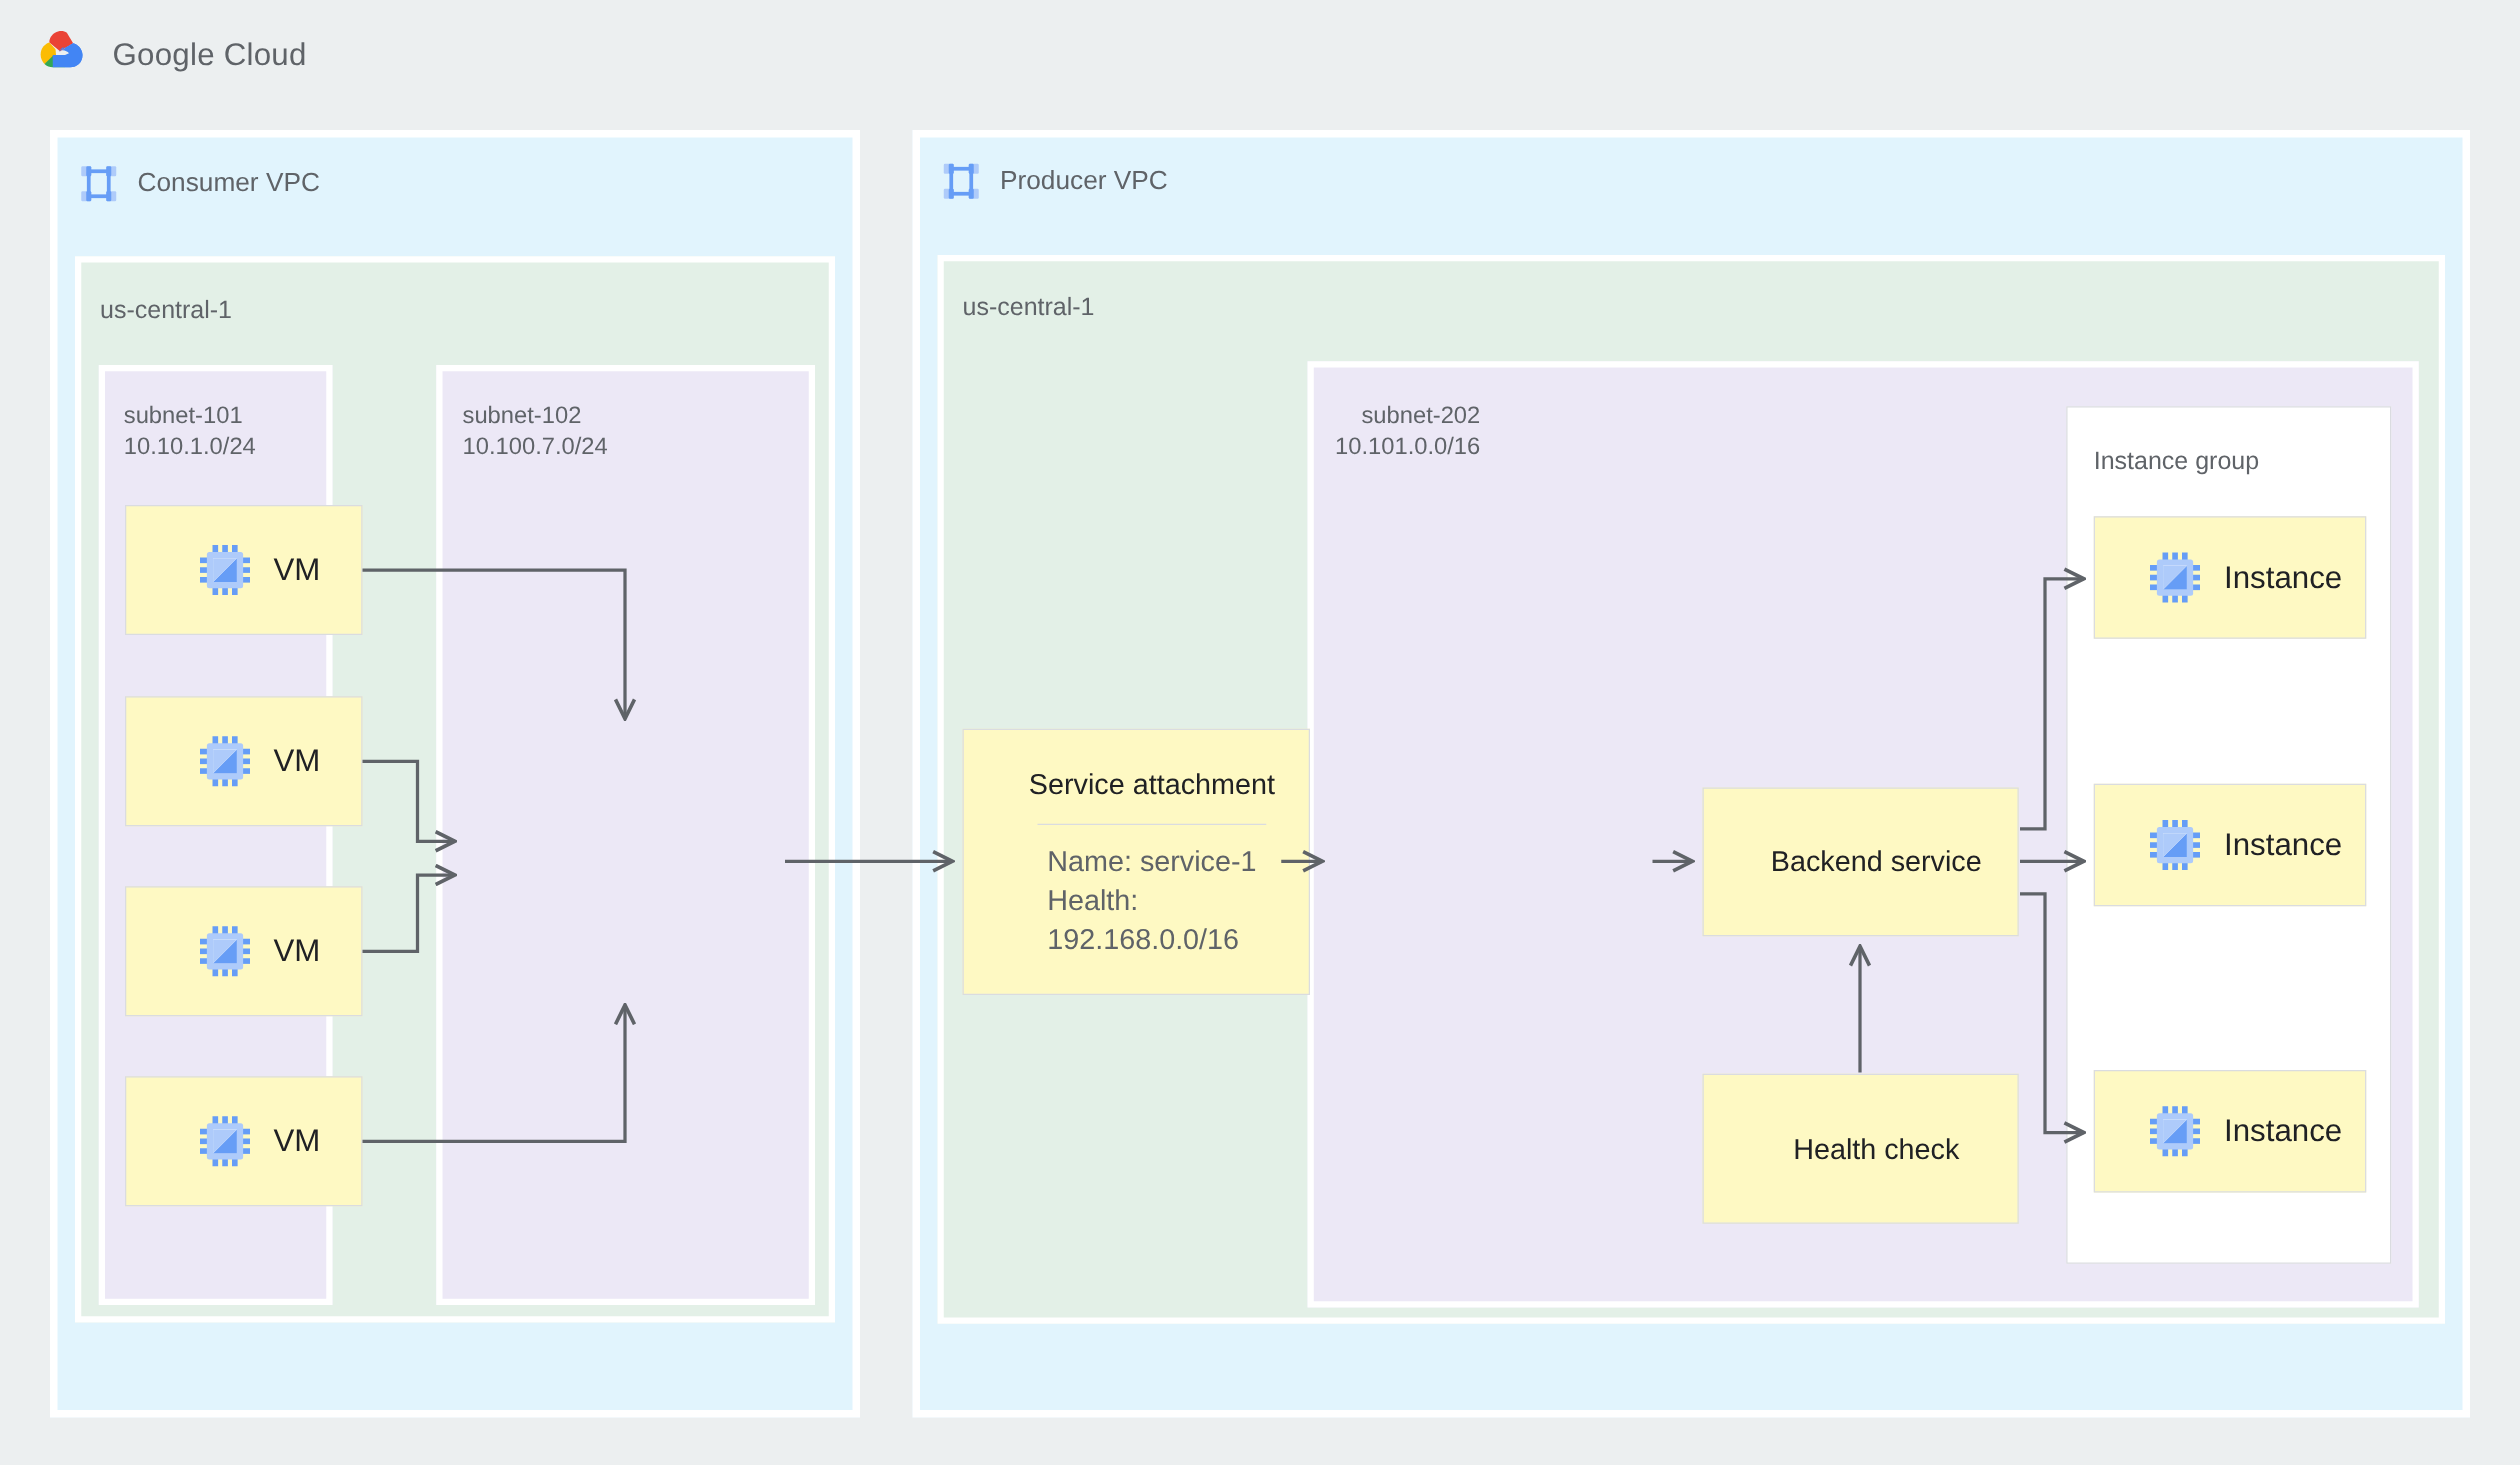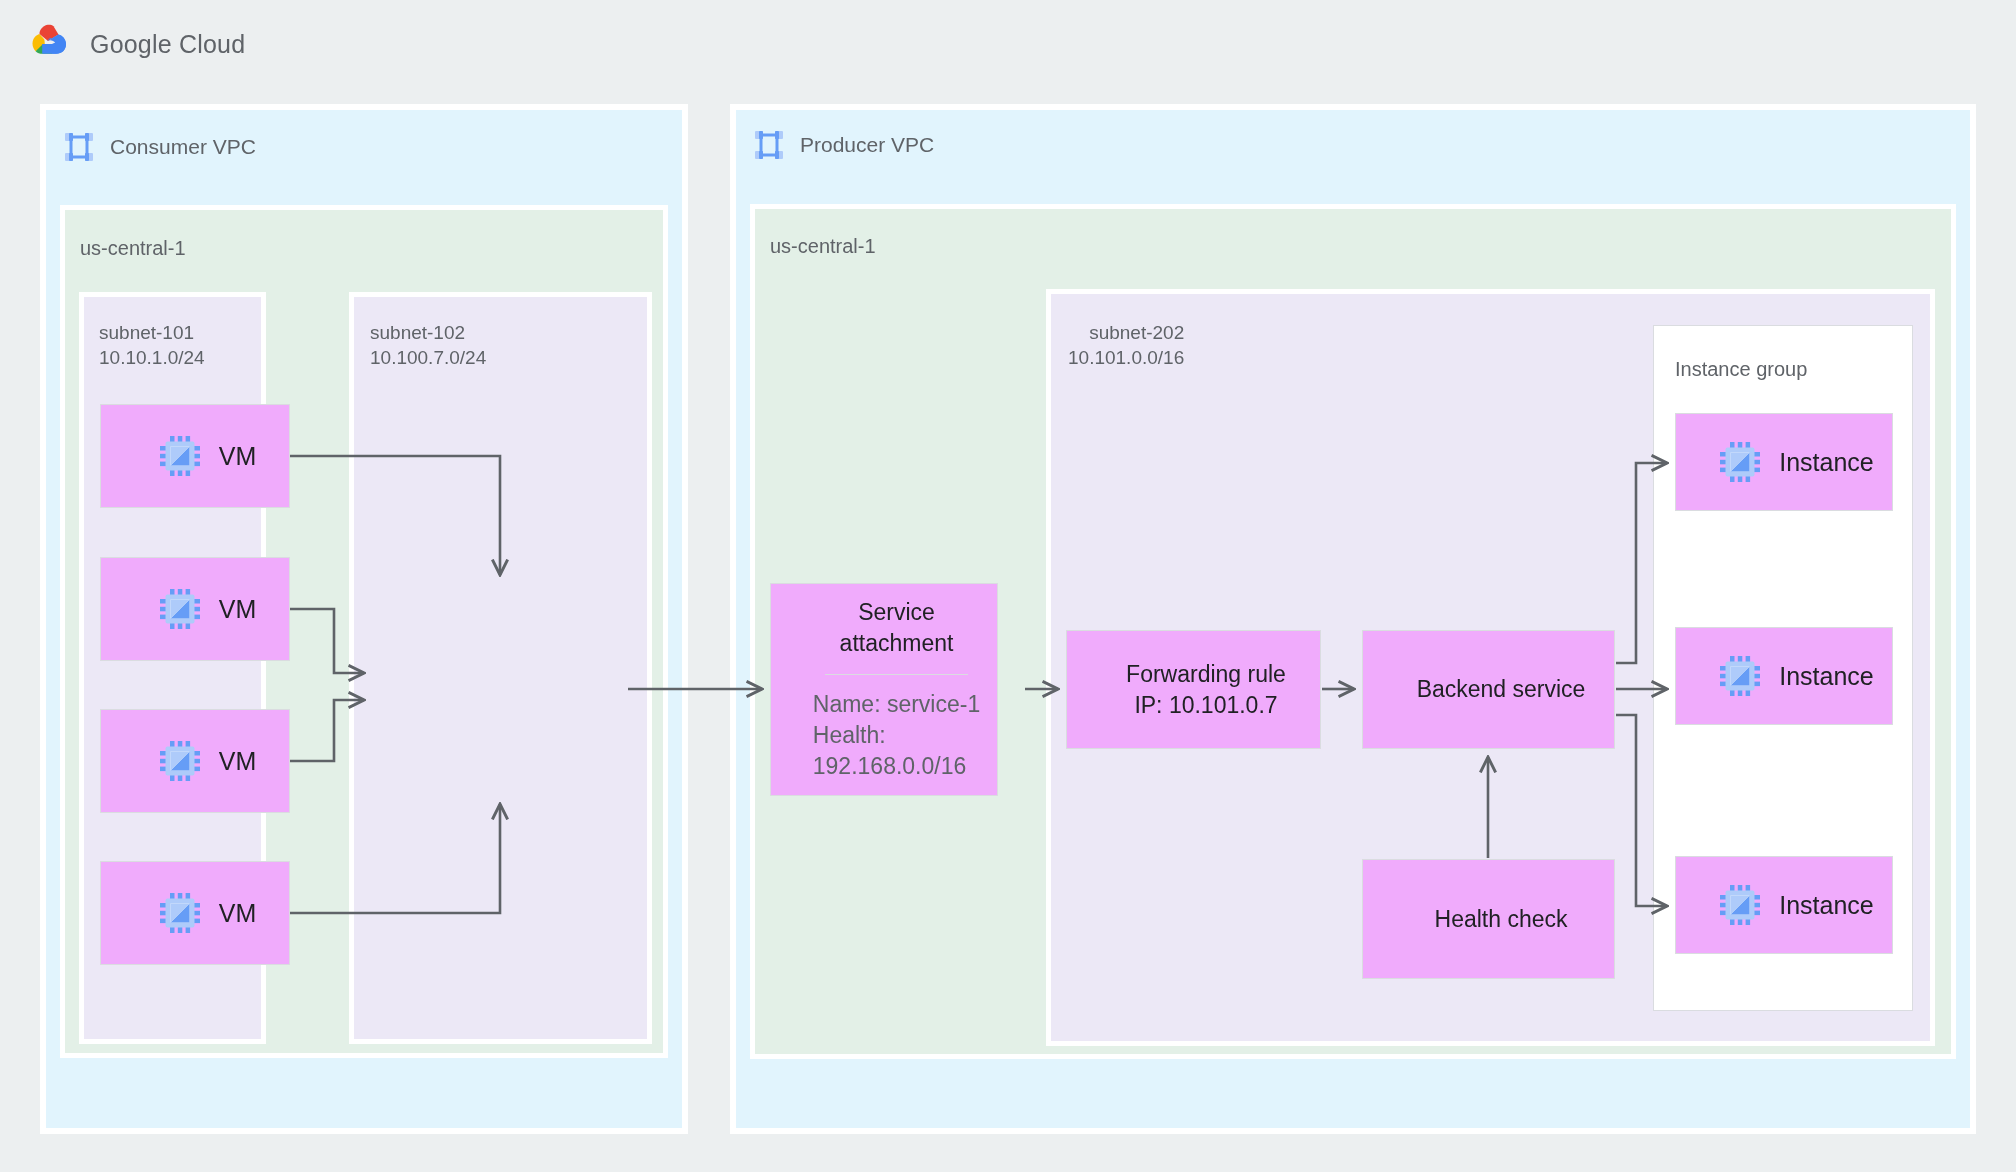--- a/index.html
+++ b/index.html
@@ -31,21 +31,21 @@
   }
   .region-label{position:absolute;font-size:20px;color:#5f6368;white-space:nowrap;}
 
   .subnet{
     position:absolute;background:#ece8f6;border:5px solid #ffffff;box-sizing:border-box;
   }
   .subnet-label{position:absolute;font-size:19px;color:#5f6368;line-height:1.32;white-space:pre-line;}
 
   
   .card{
-    position:absolute;background:#f0abfc;border:1.5px solid #dadce0;box-sizing:border-box;
+    position:absolute;background:#fef9c3;border:1.5px solid #dadce0;box-sizing:border-box;
     display:flex;align-items:center;justify-content:center;padding-left:25px;
   }
   .vm-card{gap:18px;}
   .vm-label{font-size:25px;color:#202124;}
   .chip-icon{width:42px;height:42px;flex:none;}
   .inst-icon{width:42px;height:42px;flex:none;}
 
   .box-title{font-size:23px;color:#202124;text-align:center;line-height:1.32;}
   .box-sub{font-size:23px;color:#5f6368;line-height:1.34;}
   .stack{display:flex;flex-direction:column;align-items:center;justify-content:center;width:100%;padding:0 10px;box-sizing:border-box;}
@@ -218,38 +218,32 @@
     </svg>
     <div class="vpc-title">Producer VPC</div>
   </div>
 
   <div class="region" style="left:750px;top:204px;width:1206px;height:855px;"></div>
   <div class="region-label" style="left:770px;top:235px;">us-central-1</div>
 
   <div class="subnet" style="left:1046px;top:289px;width:889px;height:757px;"></div>
   <div class="subnet-label" style="left:1068px;top:320px;text-align:right;"><span>subnet-202</span><br><span>10.101.0.0/16</span></div>
 
-  <div class="card" style="left:770px;top:583px;width:228px;height:213px;">
+  <div class="card" style="left:770px;top:583px;width:278px;height:213px;">
     <div class="stack">
       <div class="box-title">Service attachment</div>
       <div class="rule"></div>
       <div class="box-sub">
         <span>Name: service-1</span><br>
         <span>Health:</span><br>
         <span>192.168.0.0/16</span>
       </div>
     </div>
   </div>
 
-  <div class="card" style="left:1066px;top:630px;width:255px;height:119px;">
-    <div class="box-title">
-      <span>Forwarding rule</span><br>
-      <span>IP: 10.101.0.7</span>
-    </div>
-  </div>
 
   <div class="card" style="left:1362px;top:630px;width:253px;height:119px;">
     <div class="box-title">Backend service</div>
   </div>
 
   <div class="card" style="left:1362px;top:859px;width:253px;height:120px;">
     <div class="box-title">Health check</div>
   </div>
 
   <div class="group-box" style="left:1653px;top:325px;width:260px;height:686px;"></div>

